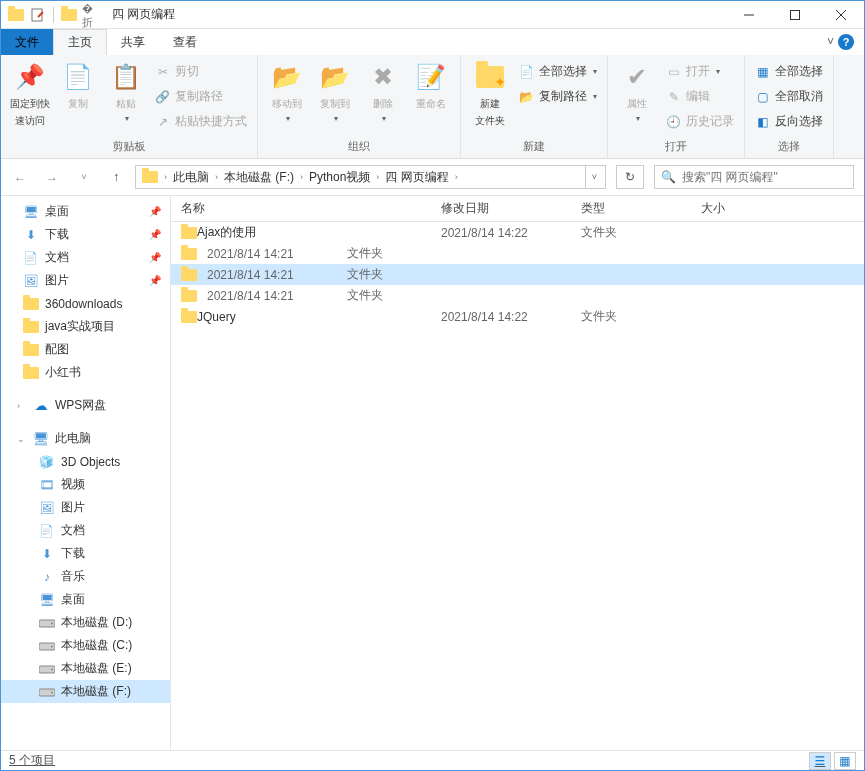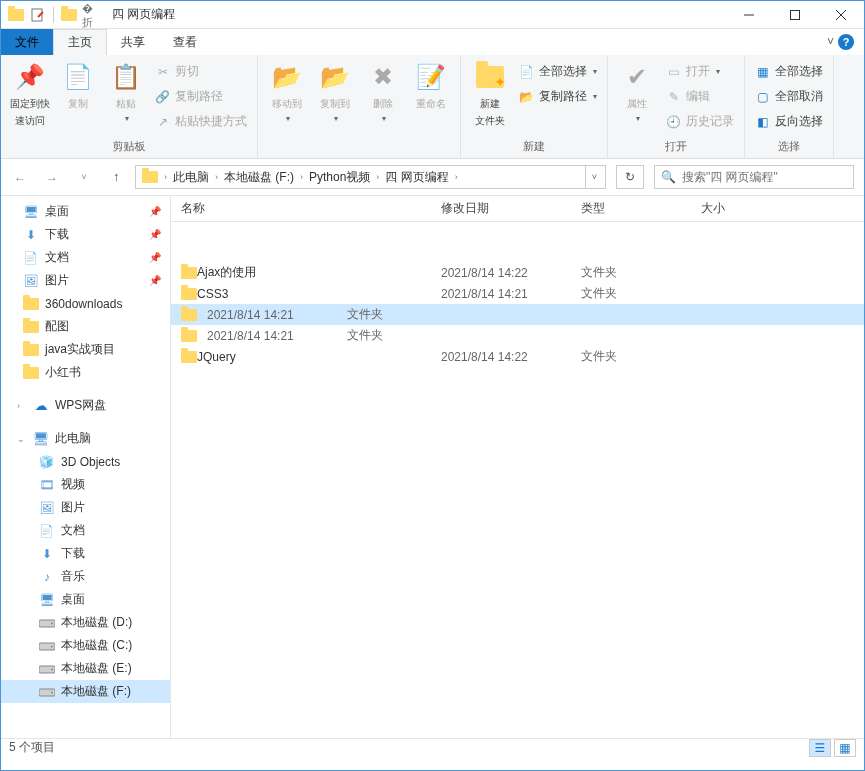--- a/index.html
+++ b/index.html
@@ -63,30 +63,30 @@
 .side-item .sico { width: 16px; height: 16px; display:flex;align-items:center;justify-content:center;font-size:13px; }
 .side-gap { height: 10px; }
 
 .main { flex: 1; display: flex; flex-direction: column; }
 .colheads { height: 26px; display: flex; align-items: center; border-bottom: 1px solid #e5e5e5; color: #444; }
 .colheads > div { padding-left: 10px; }
 .col-name { width: 260px; }
 .col-date { width: 140px; }
 .col-type { width: 120px; }
 .col-size { flex: 1; font-family: Liberation Mono, monospace; }
-.filelist { flex: 1; overflow: auto; margin-top: 40px; }
+.filelist { flex: 1; overflow: auto; }
 .frow { height: 21px; display: flex; align-items: center; cursor: pointer; }
 .frow.selected { background: #cde8ff; }
 .frow .fico { width: 26px; display:flex; justify-content:center; padding-left:10px; }
 .frow .fname { width: 234px; color: #333; }
 .frow .fdate { width: 140px; color: #666; padding-left:10px;}
 .frow .ftype { width: 120px; color: #666; padding-left:10px;}
 
 
-.statusbar { height: 32px; border-top: 1px solid #e5e5e5; display: flex; padding: 0 8px; color: #555; }
+.statusbar { height: 20px; border-top: 1px solid #e5e5e5; display: flex; align-items: center; padding: 0 8px; color: #555; text-decoration: underline; }
 .statusbar .spacer { flex: 1; }
 .viewbtn { width: 22px; height: 18px; border: 1px solid #ccc; margin-left: 3px; display:flex;align-items:center;justify-content:center;color:#1979ca; }
 .viewbtn.active { background: #cde8ff; }
 
 
 .folder-ico { width: 16px; height: 12px; background: #ffd868; border-radius: 1px; position: relative; }
 .folder-ico::before { content:""; position:absolute; top:-3px; left:0; width:7px; height:3px; background:#ffd868; border-radius:1px 1px 0 0;}
 .folder-big { width: 28px; height: 22px; background: #ffd868; border-radius: 2px; position: relative; }
 .folder-big::before { content:""; position:absolute; top:-5px; left:0; width:12px; height:5px; background:#ffd868; border-radius:2px 2px 0 0;}
 .folder-big.star::after{content:"✦"; position:absolute; bottom:-2px; right:-2px; color:#ff9d00; font-size:14px;}
@@ -197,20 +197,21 @@
       <div class="rbig disabled">
           <span class="ico">✖</span>
           <span class="lbl">删除</span>
           <span class="chev-d">▾</span>
         </div>
       <div class="rbig disabled">
           <span class="ico">📝</span>
           <span class="lbl">重命名</span>
         </div>
     </div>
+    <div class="rgroup-label">组织</div>
   </div>
 
   <div class="rgroup">
     <div class="rgroup-body">
       <div class="rbig">
           <span class="ico">
             <span class="folder-big star"></span>
           </span>
           <span class="lbl" style="white-space:pre-line;">新建
 文件夹</span>
@@ -341,27 +342,27 @@
       <div class="side-item">
         <span class="sico">
           <span class="folder-ico"></span>
         </span>
         <span>360downloads</span>
       </div>
       <div class="side-item">
         <span class="sico">
           <span class="folder-ico"></span>
         </span>
+        <span>java实战项目</span>
+      </div>
+      <div class="side-item">
+        <span class="sico">
+          <span class="folder-ico"></span>
+        </span>
         <span>配图</span>
-      </div>
-      <div class="side-item">
-        <span class="sico">
-          <span class="folder-ico"></span>
-        </span>
-        <span>java实战项目</span>
       </div>
       <div class="side-item">
         <span class="sico">
           <span class="folder-ico"></span>
         </span>
         <span>小红书</span>
       </div>
       <div class="side-gap"></div>
       <div class="side-item" style="padding-left:16px;">
         <span style="width:10px;color:#888;font-size:9px;">›</span>
@@ -466,21 +467,20 @@
             <span class="folder-ico"></span>
           </span>
           <span class="fname">Ajax的使用</span>
           <span class="fdate">2021/8/14 14:22</span>
           <span class="ftype">文件夹</span>
         </div>
         <div class="frow">
           <span class="fico">
             <span class="folder-ico"></span>
           </span>
-          <span class="fname">CSS3</span>
           <span class="fdate">2021/8/14 14:21</span>
           <span class="ftype">文件夹</span>
         </div>
         <div class="frow selected">
           <span class="fico">
             <span class="folder-ico"></span>
           </span>
           <span class="fdate">2021/8/14 14:21</span>
           <span class="ftype">文件夹</span>
         </div>

